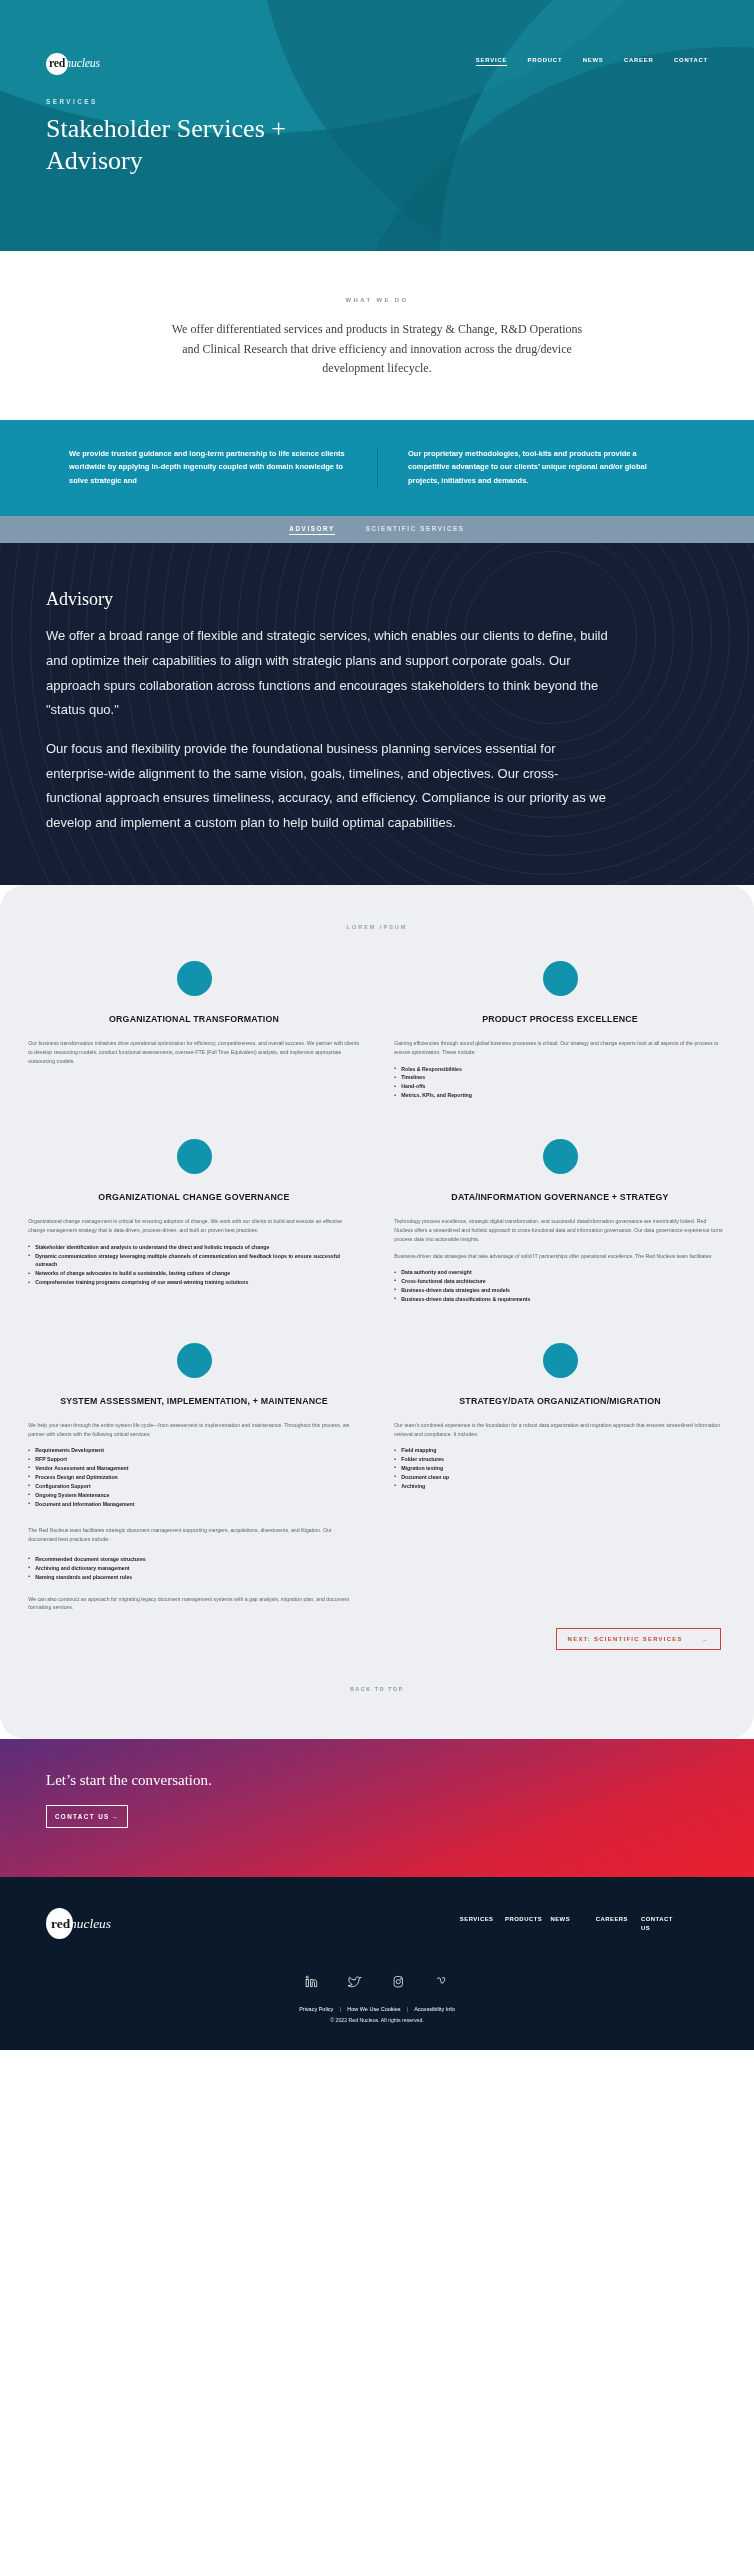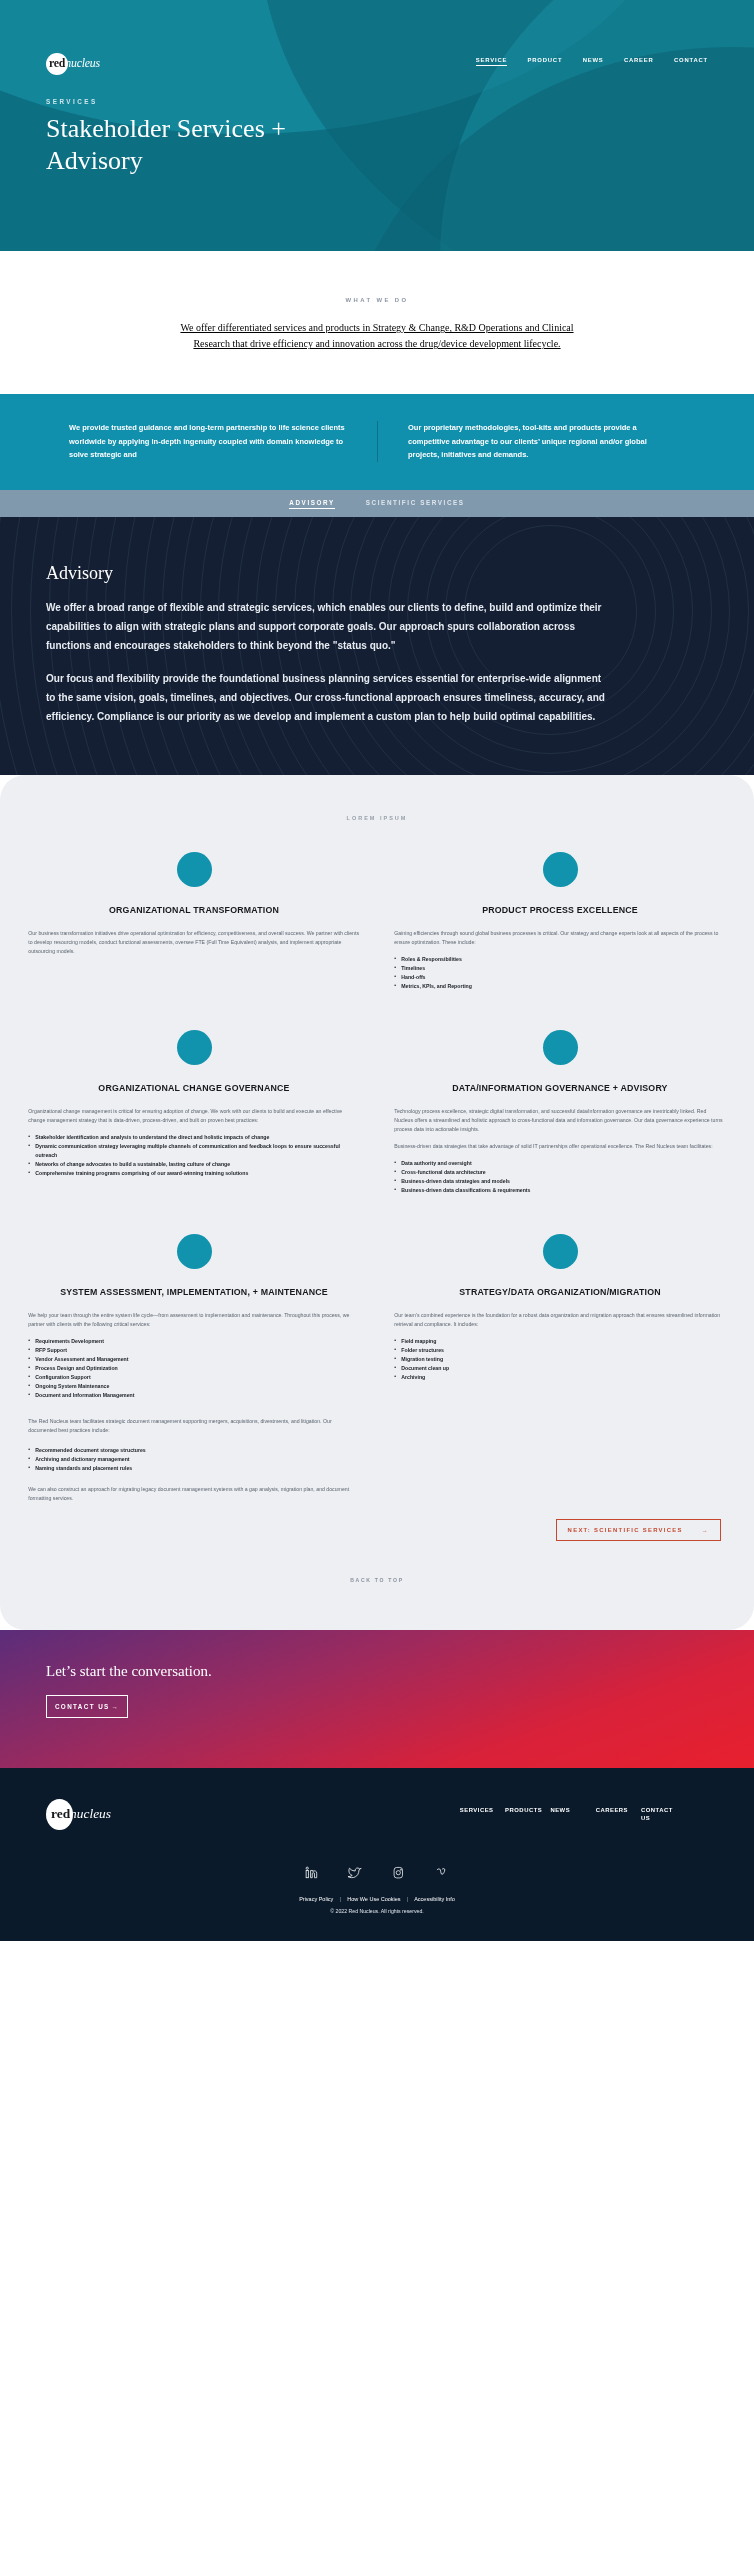--- a/index.html
+++ b/index.html
@@ -72,21 +72,21 @@
   }
 
   
   .whatwedo{ background:#fff; padding:46px 0 41px; text-align:center; }
   .whatwedo .kicker{
     color:#8b95a3; font-size:5.9px; letter-spacing:2.4px; font-weight:700;
   }
   .whatwedo p{
     margin:17.3px auto 0; max-width:428px;
     font-family:"Liberation Serif", serif;
-    color:#000000; font-size:10px; line-height:1.62;text-decoration:underline;
+    color:#404040; font-size:12px; line-height:1.62;
   }
 
   
   .teal{ background:#1190ad; padding:27px 69px 28px; display:flex; }
   .teal .col{ width:50%; padding-right:31px; }
   .teal .col + .col{ padding-left:30px; border-left:0.8px solid #0d7187; }
   .teal p{
     color:#fff; font-size:7.5px; line-height:1.85; font-weight:700;
   }
 
@@ -108,22 +108,22 @@
   }
   .dark .trails{ position:absolute; inset:0; opacity:.5; }
   .dark .c{
     position:absolute; border-radius:50%; border:0.8px solid rgba(160,190,215,.20);
   }
   .dark-inner{ position:relative; z-index:3; }
   .dark h2{
     color:#fff; font-size:18px; font-weight:400; margin-bottom:14px;
   }
   .dark p{
-    color:#e7ecf2; font-size:10px; line-height:1.9; max-width:566px;
-    font-weight:700;
+    color:#e7ecf2; font-size:13px; line-height:1.9; max-width:566px;
+    font-weight:400;
   }
   .dark p + p{ margin-top:14px; }
 
   
   .cards-wrap{ background:#edeff2; padding:20.4px 0 47px;border-radius:25px; }
   .lorem{
     text-align:center; color:#99a1ac; font-size:5.5px; letter-spacing:2px;
     font-weight:700; padding:19px 0 0;
   }
   .grid{
@@ -311,21 +311,21 @@
         <p>Organizational change management is critical for ensuring adoption of change. We work with our clients to build and execute an effective change management strategy that is data-driven, process-driven, and built on proven best practices:</p>
         <ul>
           <li>Stakeholder identification and analysis to understand the direct and holistic impacts of change</li>
           <li>Dynamic communication strategy leveraging multiple channels of communication and feedback loops to ensure successful outreach</li>
           <li>Networks of change advocates to build a sustainable, lasting culture of change</li>
           <li>Comprehensive training programs comprising of our award-winning training solutions</li>
         </ul>
       </div>
       <div class="card">
         <div class="dot"></div>
-        <h3>DATA/INFORMATION GOVERNANCE + ADVISORY</h3>
+        <h3>DATA/INFORMATION GOVERNANCE + STRATEGY</h3>
         <p>Technology process excellence, strategic digital transformation, and successful data/information governance are inextricably linked. Red Nucleus offers a streamlined and holistic approach to cross-functional data and information governance. Our data governance experience turns process data into actionable insights.</p>
         <p>Business-driven data strategies that take advantage of solid IT partnerships offer operational excellence. The Red Nucleus team facilitates:</p>
         <ul>
           <li>Data authority and oversight</li>
           <li>Cross-functional data architecture</li>
           <li>Business-driven data strategies and models</li>
           <li>Business-driven data classifications &amp; requirements</li>
         </ul>
       </div>
       <div class="card">

